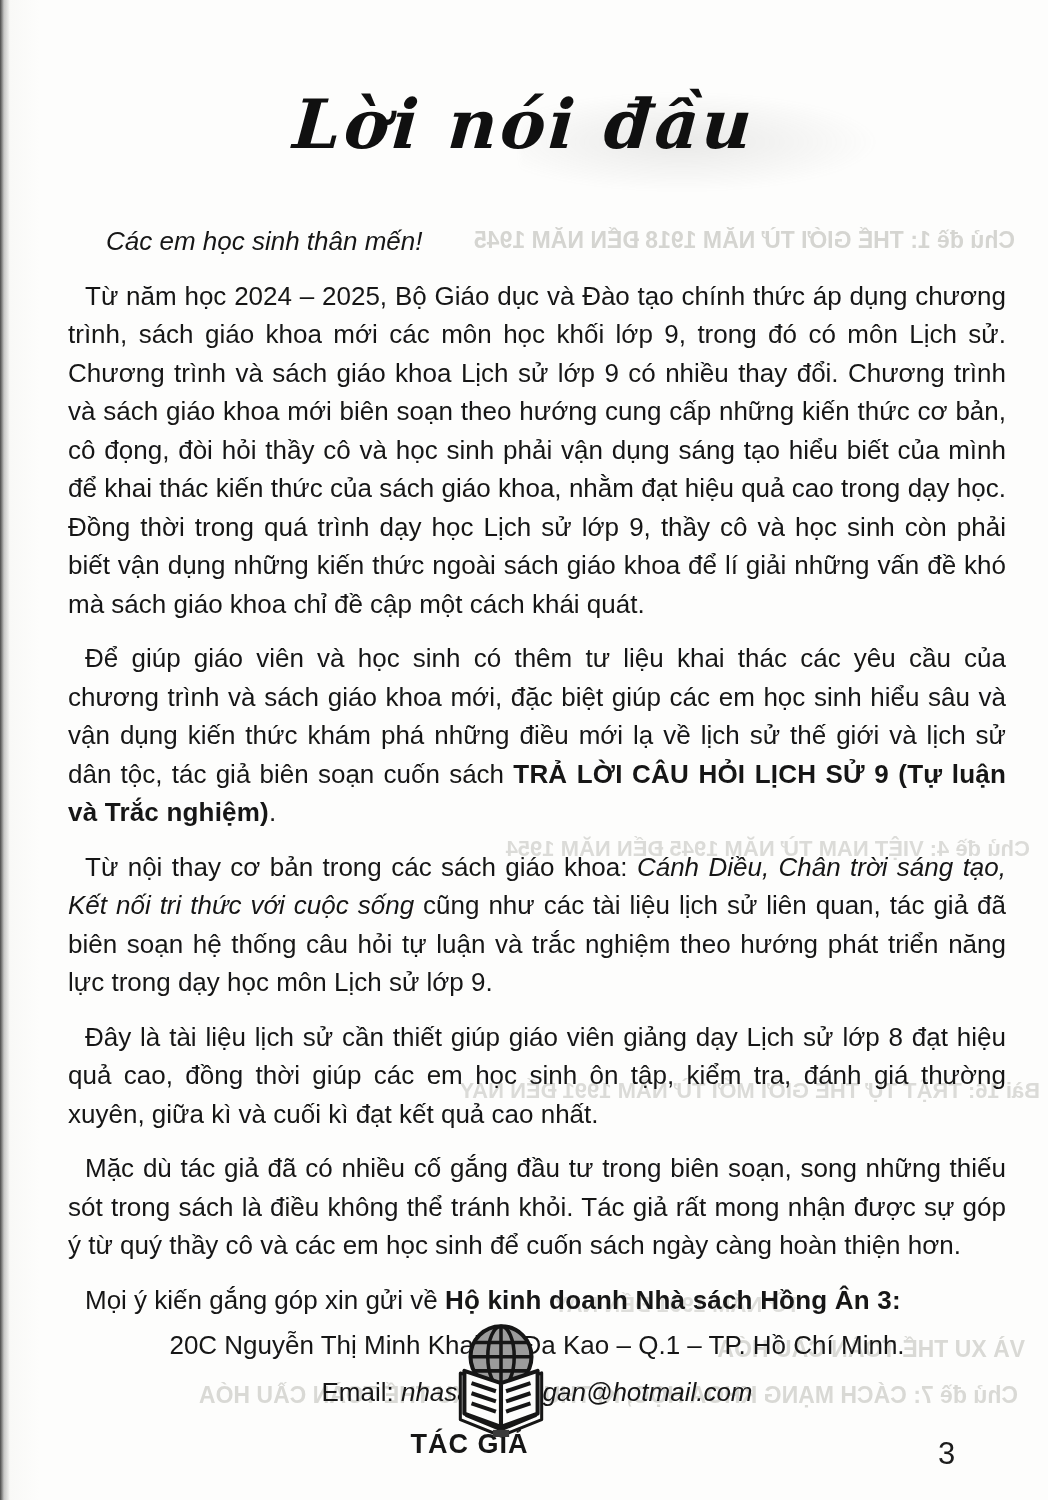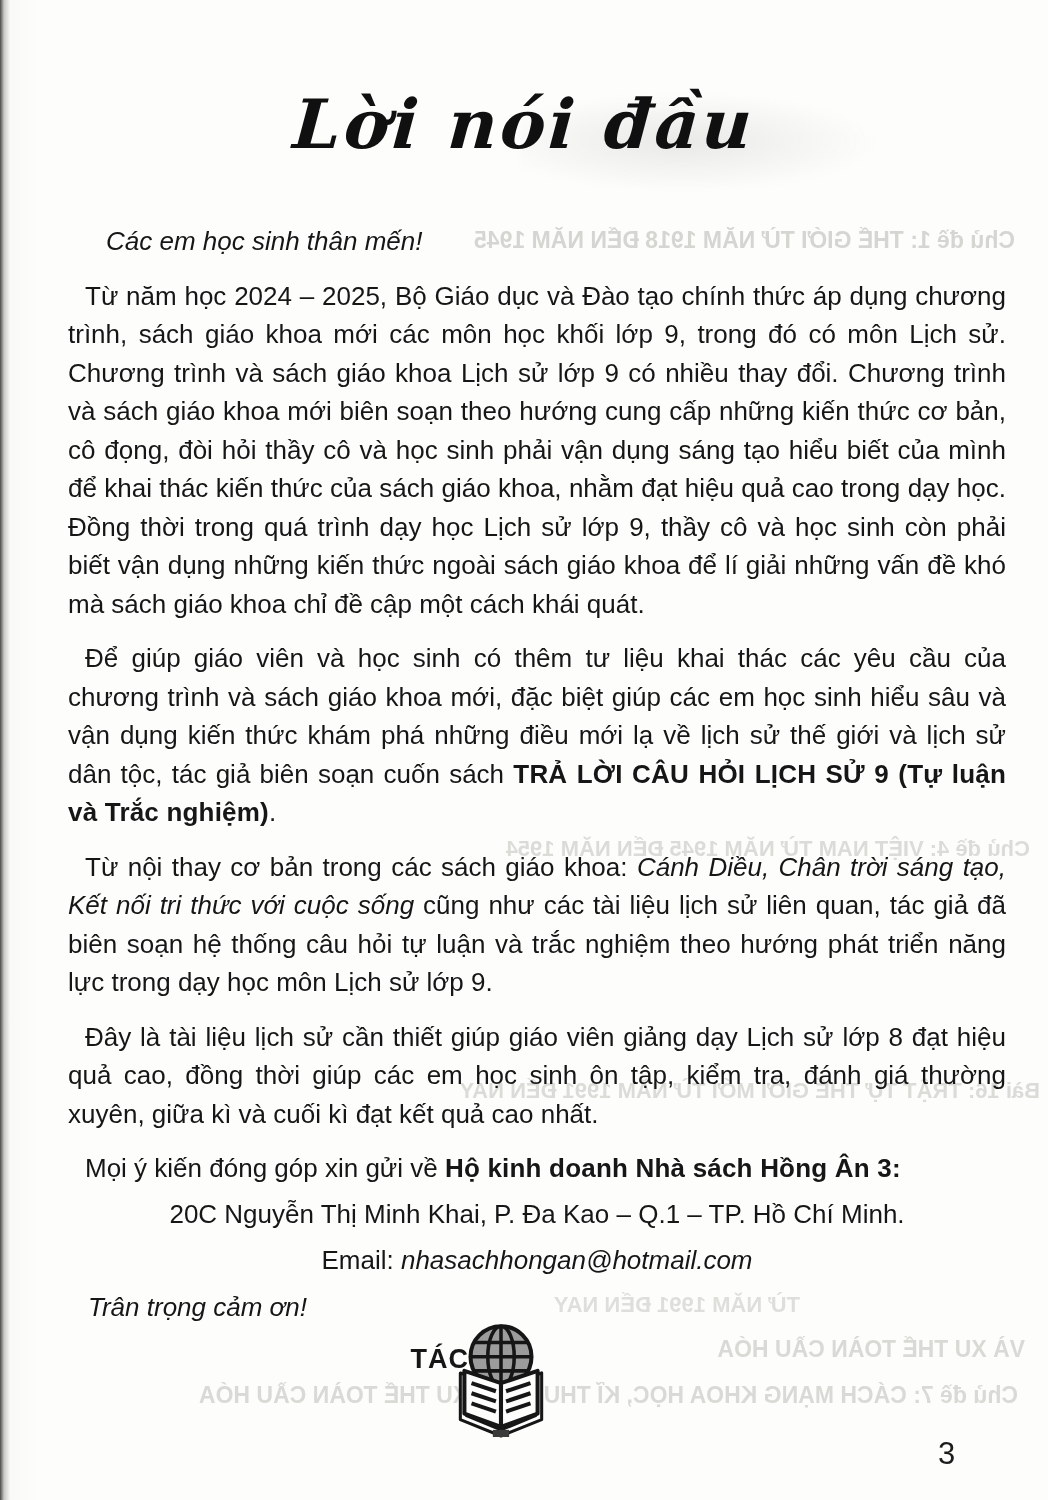--- a/index.html
+++ b/index.html
@@ -98,28 +98,28 @@
     <p class="salutation">Các em học sinh thân mến!</p>
 
     <p class="para">Từ năm học 2024 – 2025, Bộ Giáo dục và Đào tạo chính thức áp dụng chương trình, sách giáo khoa mới các môn học khối lớp 9, trong đó có môn Lịch sử. Chương trình và sách giáo khoa Lịch sử lớp 9 có nhiều thay đổi. Chương trình và sách giáo khoa mới biên soạn theo hướng cung cấp những kiến thức cơ bản, cô đọng, đòi hỏi thầy cô và học sinh phải vận dụng sáng tạo hiểu biết của mình để khai thác kiến thức của sách giáo khoa, nhằm đạt hiệu quả cao trong dạy học. Đồng thời trong quá trình dạy học Lịch sử lớp 9, thầy cô và học sinh còn phải biết vận dụng những kiến thức ngoài sách giáo khoa để lí giải những vấn đề khó mà sách giáo khoa chỉ đề cập một cách khái quát.</p>
 
     <p class="para"><span>Để giúp giáo viên và học sinh có thêm tư liệu khai thác các yêu cầu của chương trình và sách giáo khoa mới, đặc biệt giúp các em học sinh hiểu sâu và vận dụng kiến thức khám phá những điều mới lạ về lịch sử thế giới và lịch sử dân tộc, tác giả biên soạn cuốn sách </span><b>TRẢ LỜI CÂU HỎI LỊCH SỬ 9 (Tự luận và Trắc nghiệm)</b><span>.</span></p>
 
     <p class="para"><span>Từ nội thay cơ bản trong các sách giáo khoa: </span><i>Cánh Diều, Chân trời sáng tạo, Kết nối tri thức với cuộc sống</i><span> cũng như các tài liệu lịch sử liên quan, tác giả đã biên soạn hệ thống câu hỏi tự luận và trắc nghiệm theo hướng phát triển năng lực trong dạy học môn Lịch sử lớp 9.</span></p>
 
     <p class="para">Đây là tài liệu lịch sử cần thiết giúp giáo viên giảng dạy Lịch sử lớp 8 đạt hiệu quả cao, đồng thời giúp các em học sinh ôn tập, kiểm tra, đánh giá thường xuyên, giữa kì và cuối kì đạt kết quả cao nhất.</p>
 
+    <p class="para">Mặc dù tác giả đã có nhiều cố gắng đầu tư trong biên soạn, song những thiếu sót trong sách là điều không thể tránh khỏi. Tác giả rất mong nhận được sự góp ý từ quý thầy cô và các em học sinh để cuốn sách ngày càng hoàn thiện hơn.</p>
 
-    <p class="para contact-line"><span>Mọi ý kiến đóng góp xin gửi về </span><b>Hộ kinh doanh Nhà sách Hồng Ân 3:</b></p>
+    <p class="para contact-line"><span>Mọi ý kiến gắng góp xin gửi về </span><b>Hộ kinh doanh Nhà sách Hồng Ân 3:</b></p>
 
     <p class="center-line">20C Nguyễn Thị Minh Khai, P. Đa Kao – Q.1 – TP. Hồ Chí Minh.</p>
 
     <p class="center-line"><span>Email: </span><i>nhasachhongan@hotmail.com</i></p>
 
-    <p class="thanks">Trân trọng cảm ơn!</p>
 
     <p class="signature">TÁC GIẢ</p>
 
   </div>
 
   <svg class="logo" viewBox="0 0 100 120" aria-hidden="true">
 
     <circle cx="50" cy="40" r="30" fill="#9c9c9c" stroke="#161616" stroke-width="4"></circle>
     <ellipse cx="50" cy="40" rx="13" ry="30" fill="none" stroke="#161616" stroke-width="3.5"></ellipse>
     <line x1="50" y1="10" x2="50" y2="70" stroke="#161616" stroke-width="3.5"></line>

